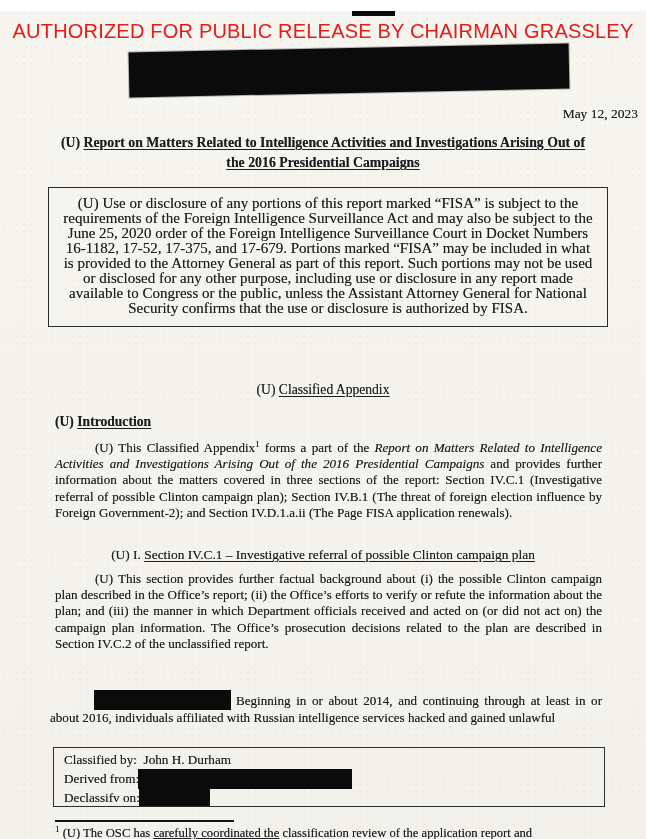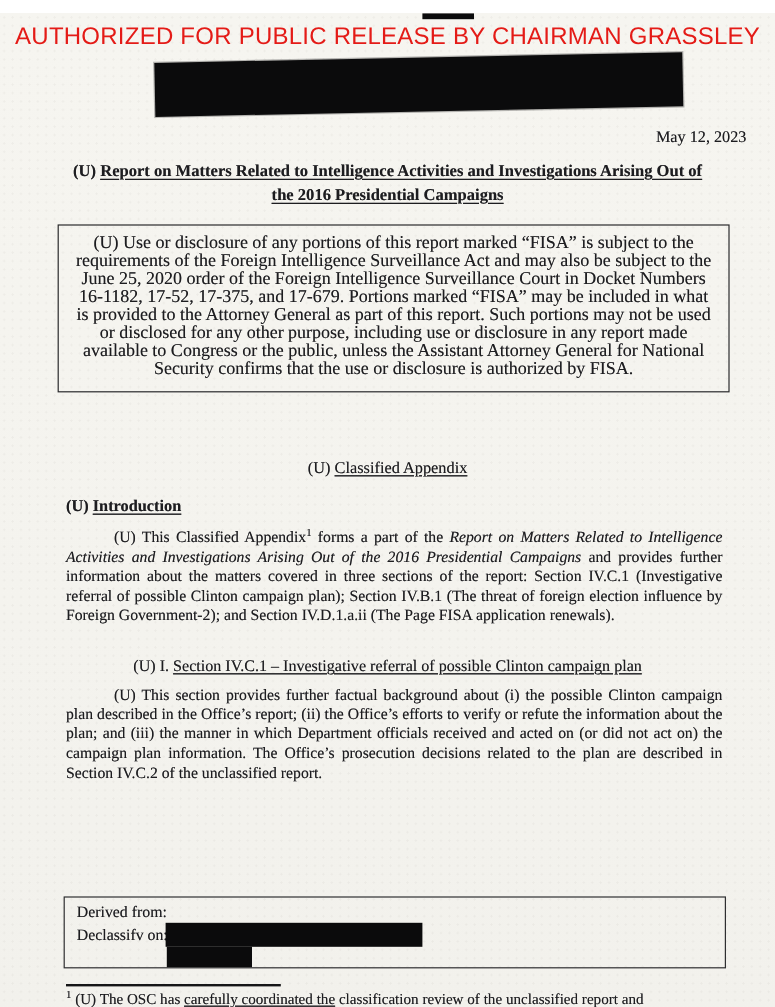--- a/index.html
+++ b/index.html
@@ -25,21 +25,21 @@
     color:#e41b17;white-space:nowrap;
   }
   .redact{ background:#0b0b0c; }
   .top-mark{ position:absolute;left:352px;top:0;width:43px;height:5px; }
   .big-bar{
     position:absolute;left:129px;top:37px;width:440px;height:45px;
     transform:rotate(-1.15deg);
     box-shadow:0 0 0 1px rgba(60,60,60,0.35);
   }
   .date-line{
-    position:absolute;top:95px;right:24px;
+    position:absolute;top:95px;right:8px;
     font-size:13.5px;
   }
   .title{
     position:absolute;top:122px;left:30px;right:30px;
     text-align:center;font-weight:bold;font-size:13.8px;line-height:20px;
   }
   .u-line{ text-decoration:underline;text-decoration-thickness:1.4px;text-underline-offset:2px; }
   .fisa-box{
     position:absolute;top:176px;left:48px;width:530px;
     border:1.6px solid #2a2a2c;
@@ -134,36 +134,43 @@
 
   <div class="h-center doc-text" style="top:536px;font-size:13.4px;">
     <span>(U)  I. </span><span class="u-line">Section IV.C.1 – Investigative referral of possible Clinton campaign plan</span>
   </div>
 
   <div class="para indent doc-text" style="top:560px;">
     <span>(U) This section provides further factual background about (i) the possible Clinton campaign plan described in the Office’s report; (ii) the Office’s efforts to verify or refute the information about the plan; and (iii) the manner in which Department officials received and acted on (or did not act on) the campaign plan information. The Office’s prosecution decisions related to the plan are described in Section IV.C.2 of the unclassified report.</span>
   </div>
 
 
+  <div class="para doc-text" style="top:679px;left:50px;width:552px;">
+    <span class="inline-redact" style="margin-left:44px;"></span><span>Beginning in or about 2014, and continuing through at least in or about 2016, individuals affiliated with Russian intelligence services hacked and gained unlawful</span>
+  </div>
 
   <div class="class-box doc-text">
+    <div>
+      <span>Classified by:</span>&nbsp;
+      <span>John H. Durham</span>
+    </div>
     <div>
       <span>Derived from:</span>
     </div>
     <div>
       <span>Declassifv on:</span>
     </div>
     <div class="redact cb-bar1"></div>
     <div class="redact cb-bar2"></div>
   </div>
 
   <div class="fn-sep"></div>
 
   <div class="footnote doc-text">
-    <span class="sup">1</span><span> (U)  The OSC has </span><span class="artifact-u">carefully coordinated the</span><span> classification review of the unclassified report and</span>
+    <span class="sup">1</span><span> (U)  The OSC has </span><span class="artifact-u">carefully coordinated the</span><span> classification review of the application report and</span>
   </div>
 
   <div class="fn-partial doc-text">
     <span>this</span>
     <span>with the</span><span class="inline-redact2"></span><span>Based on the coordination, ...</span>
   </div>
 
 </div>
 
 </body></html>

